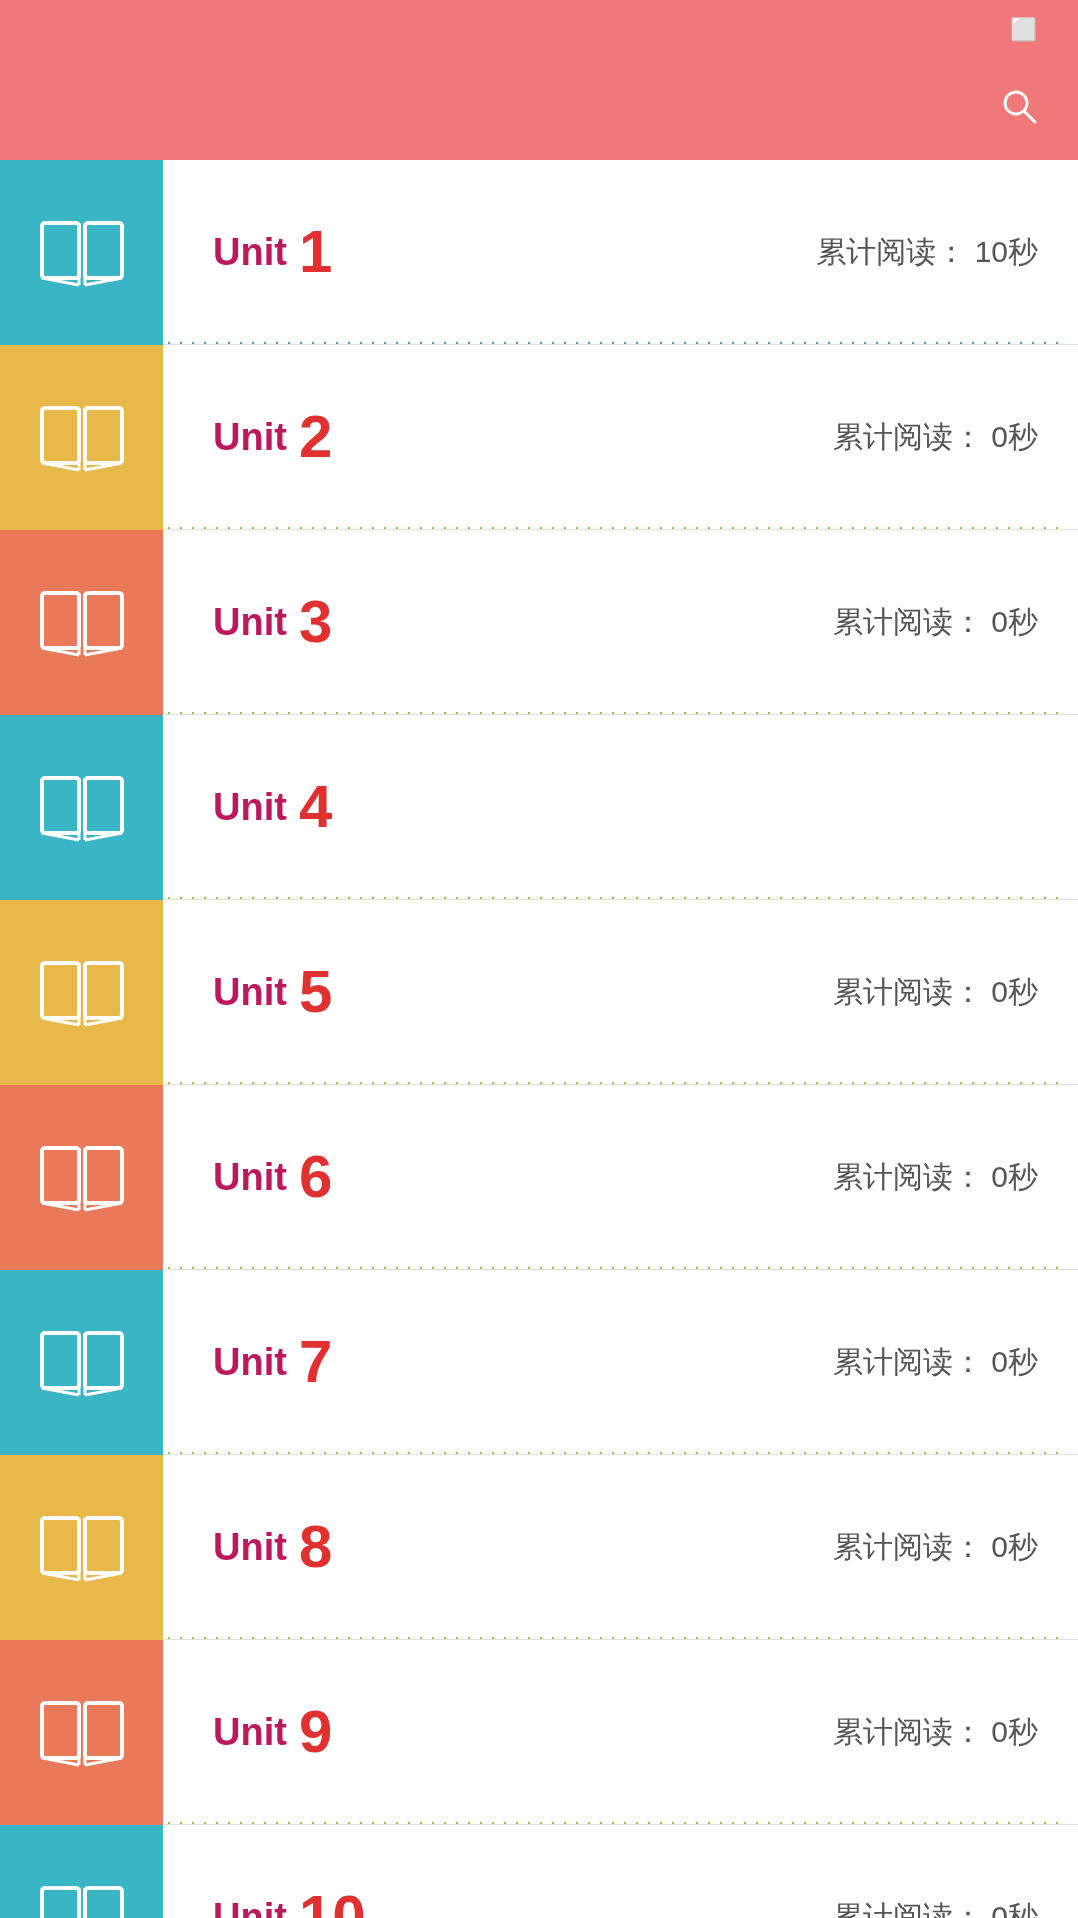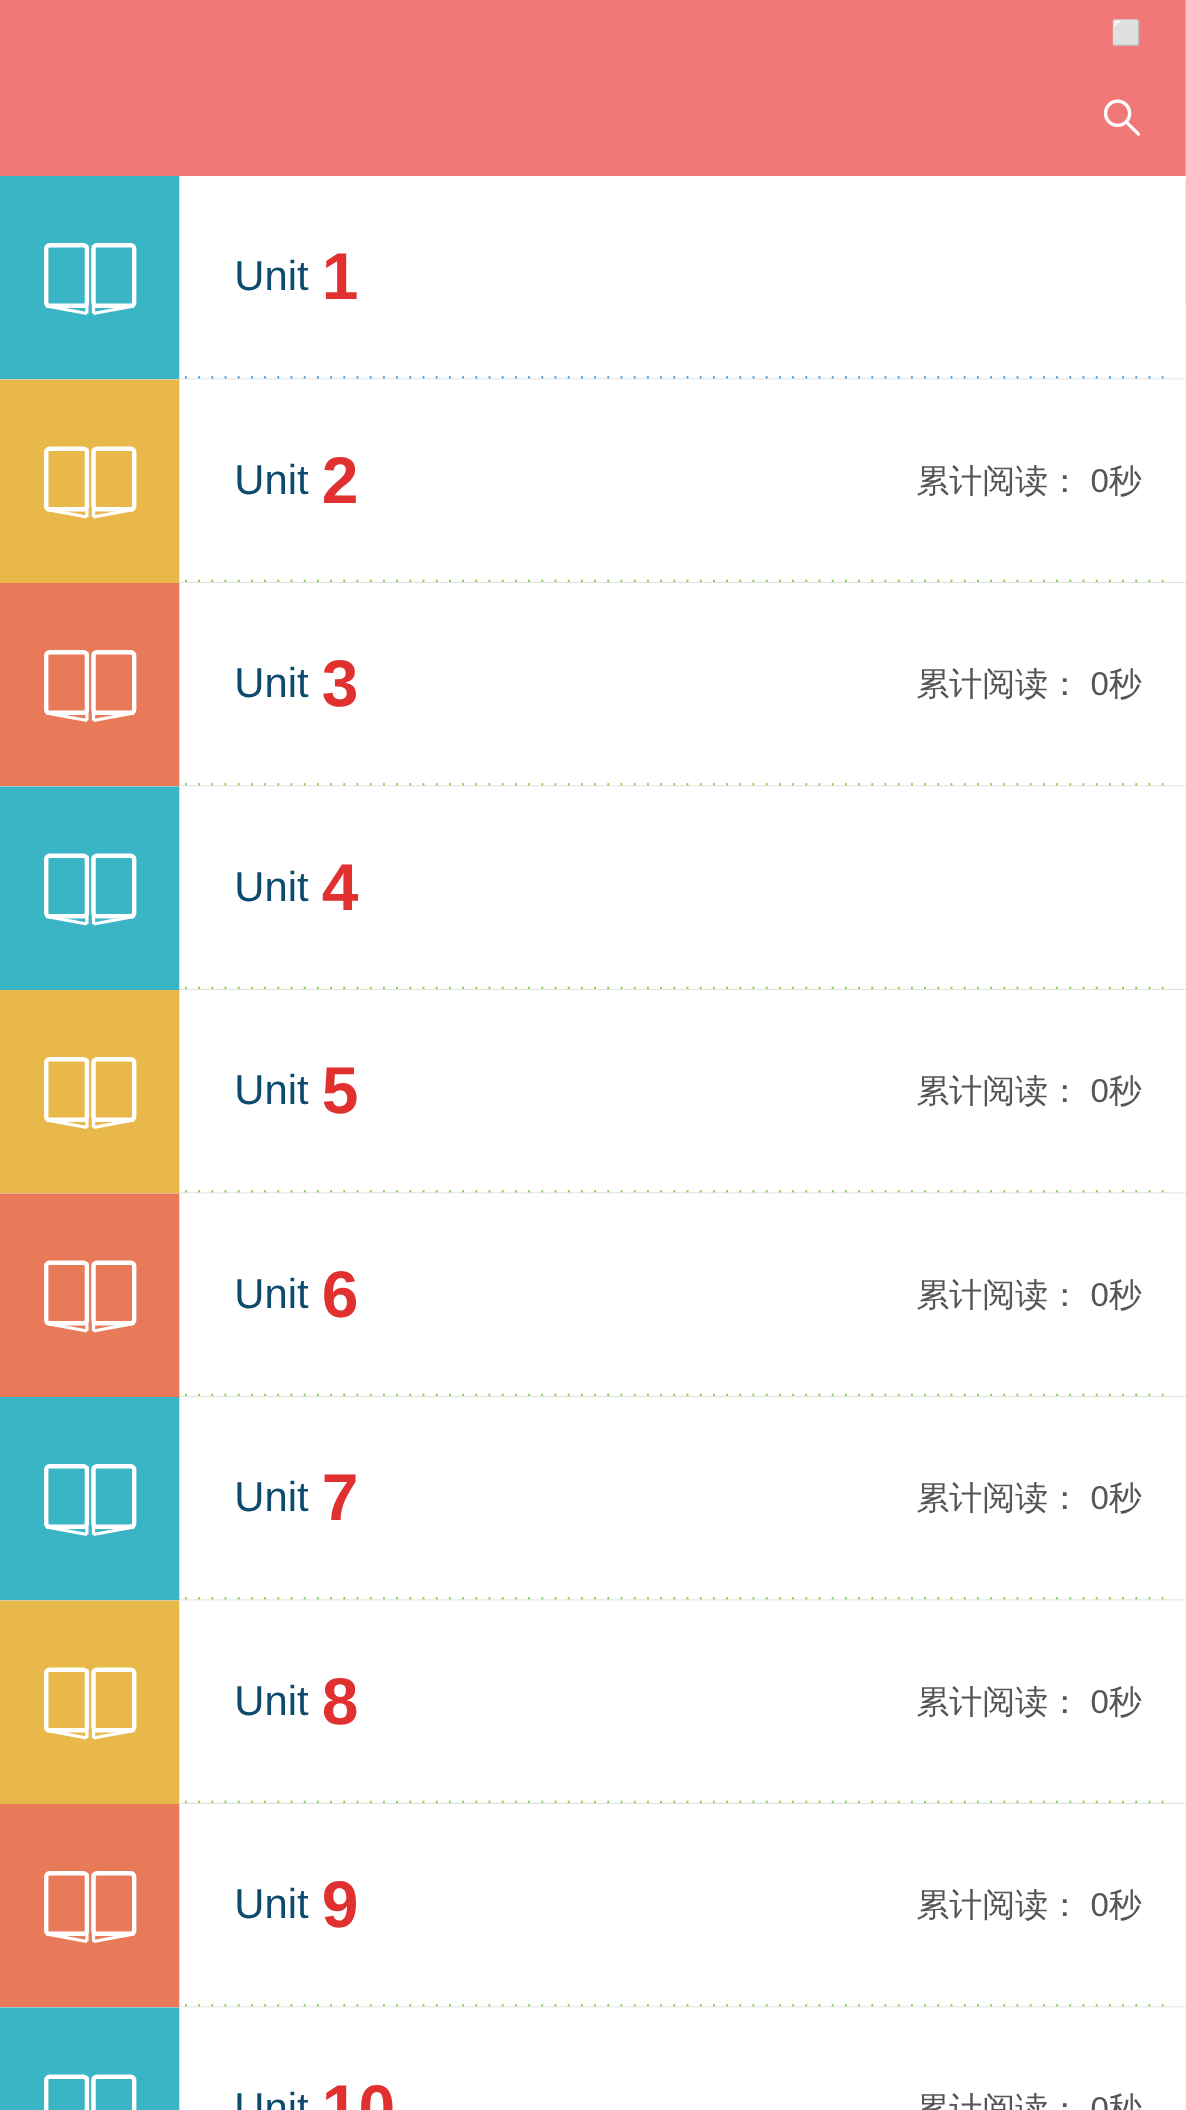--- a/index.html
+++ b/index.html
@@ -119,22 +119,22 @@
     }
 
     .unit-label {
       display: flex;
       align-items: center;
       gap: 12px;
     }
 
     .unit-text {
       font-size: 38px;
-      color: #0c4a6e;
-      font-weight: 400;
+      color: #be185d;
+      font-weight: 700;
     }
 
     .unit-number {
       font-size: 60px;
       font-weight: 900;
       color: #e03030;
       line-height: 1;
     }
 
     .unit-reading {
@@ -201,20 +201,24 @@
     <line x1="85" y1="63" x2="48" y2="70" stroke="white" stroke-width="3"></line>
     <line x1="42" y1="8" x2="42" y2="70" stroke="white" stroke-width="3"></line>
     <line x1="48" y1="8" x2="48" y2="70" stroke="white" stroke-width="3"></line>
   </svg>
     </div>
     <div class="unit-info">
       <div class="unit-label">
         <span class="unit-text">Unit</span>
         <span class="unit-number">1</span>
       </div>
+      <div class="unit-reading">
+        <span>累计阅读：</span>
+        <span>10秒</span>
+      </div>
     </div>
   </div>
       <div class="unit-item">
     <div class="unit-icon-box color-yellow">
       <svg class="book-icon" viewBox="0 0 90 75" fill="none" xmlns="http://www.w3.org/2000/svg">
     <rect x="5" y="8" width="37" height="55" rx="3" stroke="white" stroke-width="4" fill="none"></rect>
     <rect x="48" y="8" width="37" height="55" rx="3" stroke="white" stroke-width="4" fill="none"></rect>
     <line x1="5" y1="63" x2="42" y2="70" stroke="white" stroke-width="3"></line>
     <line x1="85" y1="63" x2="48" y2="70" stroke="white" stroke-width="3"></line>
     <line x1="42" y1="8" x2="42" y2="70" stroke="white" stroke-width="3"></line>

